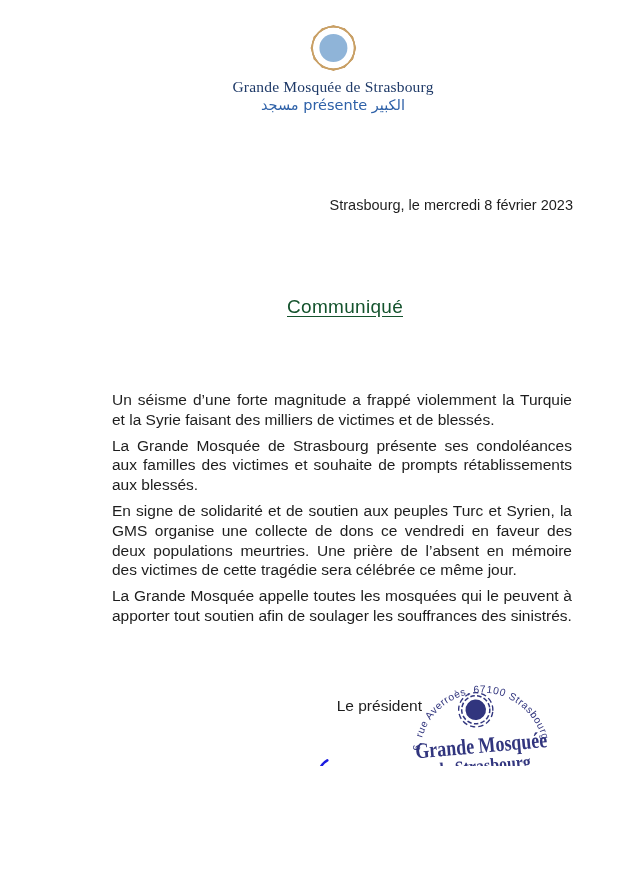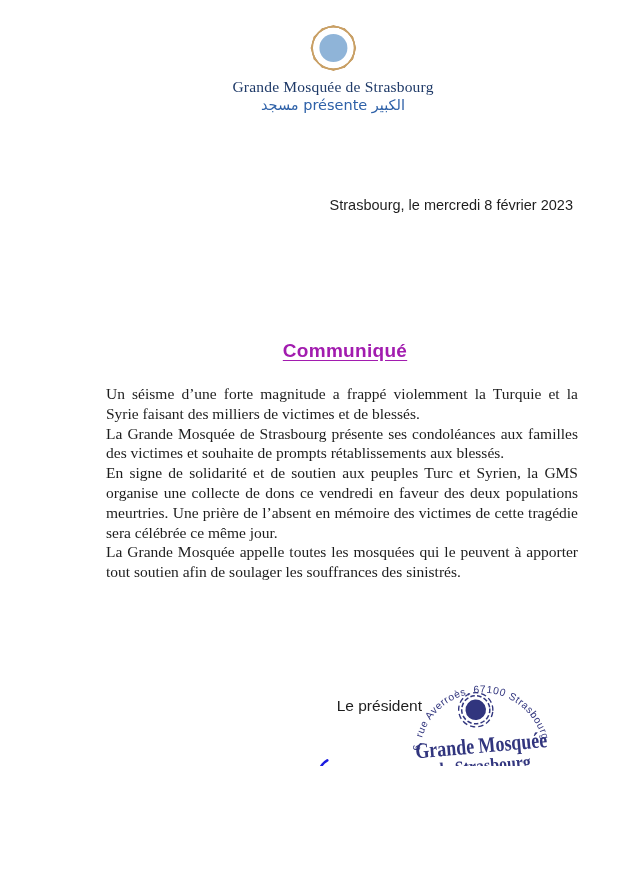--- a/index.html
+++ b/index.html
@@ -12,26 +12,26 @@
     text-align:center;white-space:nowrap;}
   .logo-emblem{display:block;margin:0 auto 2px auto;}
   .logo-title{font-family:"Liberation Serif", serif;font-size:15.5px;
     color:#1f3a68;letter-spacing:0.2px;}
   .logo-arabic{font-family:"DejaVu Sans", sans-serif;font-size:14.5px;
     color:#2e61a8;margin-top:1px;}
   
   .date-line{position:absolute;top:197px;right:52px;font-size:14.5px;color:#1e1e1e;}
   
   .doc-title{position:absolute;top:296px;left:345px;transform:translateX(-50%);
-    font-size:19px;font-weight:bold;letter-spacing:0.3px;
-    text-decoration:underline;text-underline-offset:3px;color:#a21caf;white-space:nowrap;margin-top:44px;}
+    font-size:19px;font-weight:normal;letter-spacing:0.3px;
+    text-decoration:underline;text-underline-offset:3px;color:#14532d;white-space:nowrap;}
   
   .body-text{position:absolute;top:384px;left:106px;width:472px;
     font-size:15.5px;line-height:19.8px;text-align:justify;color:#1d1d1d;}
-  .body-text p{margin:0;font-family:Liberation Serif, serif;}
+  .body-text p{margin:6px;}
   .u-date{text-decoration:underline;text-underline-offset:2px;}
   
   .president-block{position:absolute;top:697px;left:262px;width:160px;
     text-align:right;font-size:15.5px;color:#1e1e1e;}
   .president-name{margin-top:25px;}
   .signature-svg{position:absolute;left:287px;top:757px;}
   .stamp-svg{position:absolute;left:406px;top:679px;transform:rotate(-5deg);}
 </style>
 </head>
 <body>

